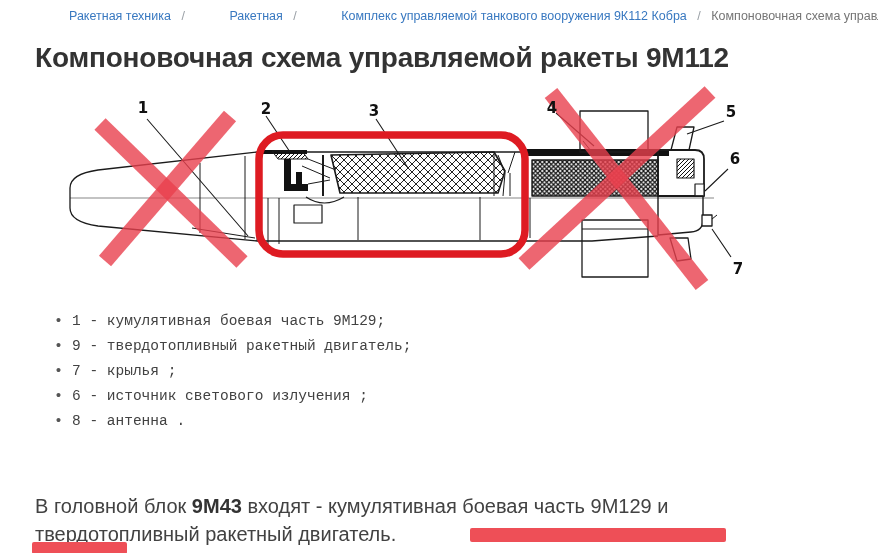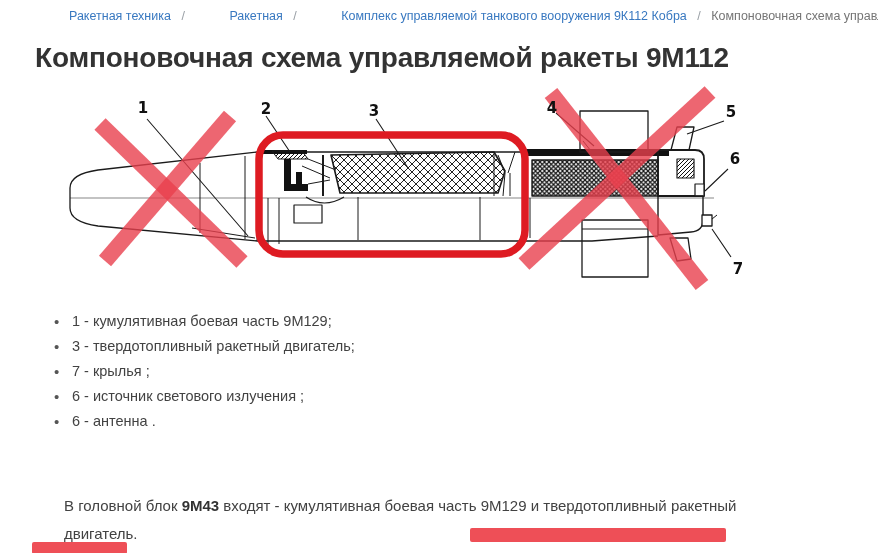--- a/index.html
+++ b/index.html
@@ -27,35 +27,35 @@
     font-size: 28px; font-weight: 700; color: #333333;
     letter-spacing: -0.2px;
   }
 
   
   .diagram-svg { position: absolute; left: 0; top: 0; width: 878px; height: 553px; }
 
   
   .legend {
     position: absolute; left: 52px; top: 309px;
-    list-style: none; font-size: 14.5px; color: #424242;
+    list-style: none; font-size: 14.5px; color: #424242; font-family: Liberation Mono, monospace;
   }
   .legend li {
     position: relative; padding-left: 20px; line-height: 25px;
   }
   .legend li::before {
     content: "•";
     position: absolute; left: 2px; top: 0;
     color: #555; font-size: 15px;
   }
 
   
   .footer-text {
     position: absolute; left: 35px; top: 492px; width: 706px;
-    font-size: 15px; line-height: 28px; color: #424242; margin-left: 29px;
+    font-size: 20px; line-height: 28px; color: #424242;
   }
   .footer-text b { font-weight: 700; color: #333; }
 
   
   .redaction-bar { position: absolute; background: #ee4f57; border-radius: 2px; }
   .redaction-bar.bar-right { left: 470px; top: 528px; width: 256px; height: 14px; }
   .redaction-bar.bar-left  { left: 32px;  top: 542px; width: 95px;  height: 12px; }
 </style>
 </head>
 <body>
@@ -149,24 +149,24 @@
     <text x="374" y="116">3</text>
     <text x="552" y="113">4</text>
     <text x="731" y="117">5</text>
     <text x="735" y="164">6</text>
     <text x="738" y="274">7</text>
   </g>
 </svg>
 
 <ul class="legend">
   <li>1 - кумулятивная боевая часть 9М129;</li>
-  <li>3 - твердотопливный ракетный двигатель;</li>
+  <li>9 - твердотопливный ракетный двигатель;</li>
   <li>7 - крылья ;</li>
   <li>6 - источник светового излучения ;</li>
-  <li>6 - антенна .</li>
+  <li>8 - антенна .</li>
 </ul>
 
 <p class="footer-text">
   <span>В головной блок </span><b>9М43</b><span> входят - кумулятивная боевая часть 9М129 и твердотопливный ракетный двигатель.</span>
 </p>
 
 <div class="redaction-bar bar-right"></div>
 <div class="redaction-bar bar-left"></div>
 
 </body></html>

